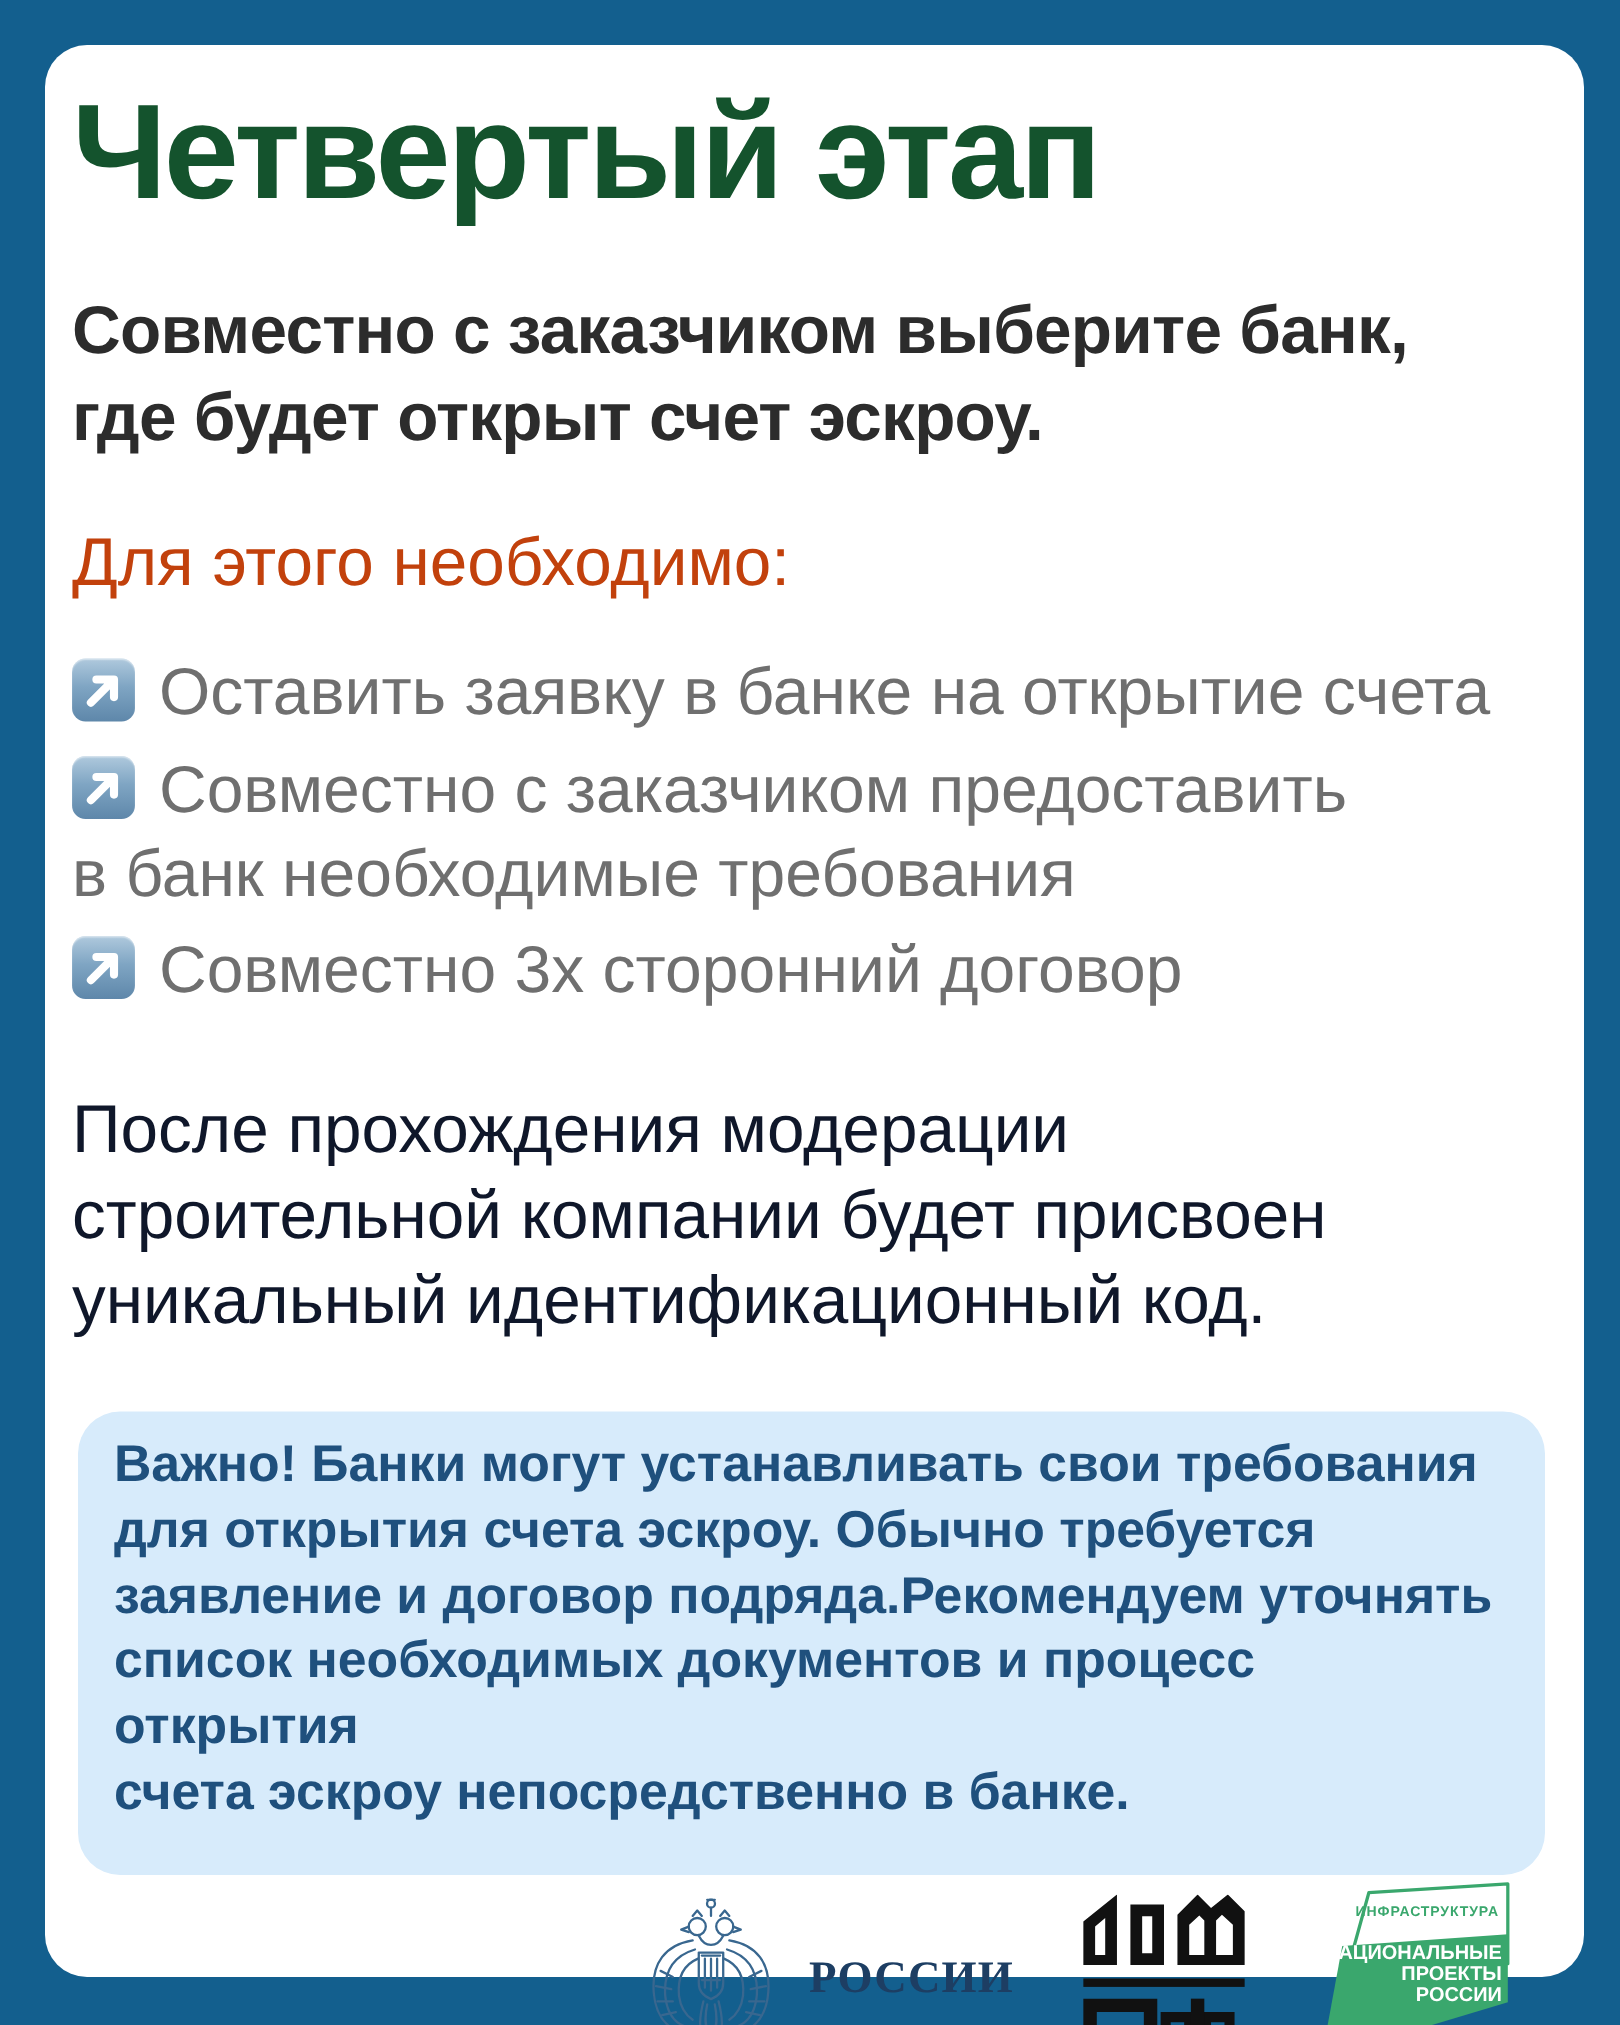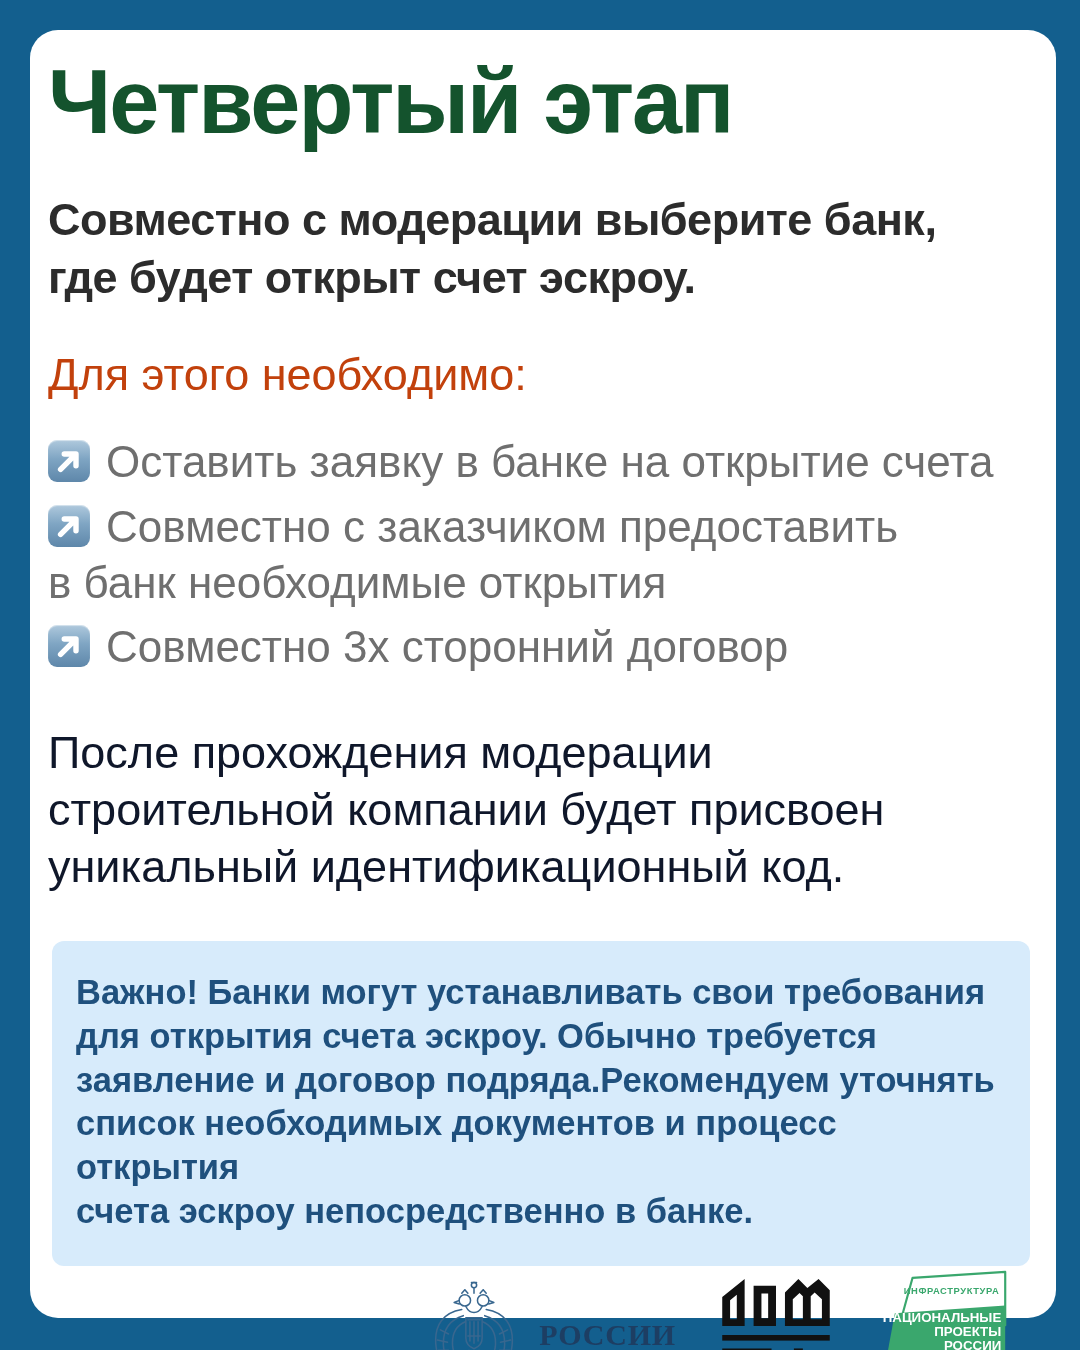--- a/index.html
+++ b/index.html
@@ -40,22 +40,22 @@
     vertical-align:-5px;margin-right:16px;
     box-shadow:inset 0 1px 1px rgba(255,255,255,.5);
   }
   .bullet svg{display:block;width:100%;height:100%;}
   .paragraph{
     margin:40px 0 0 0;
     font-size:45px;color:#0f172a;line-height:1.27;white-space:pre-line;
   }
   .note{
     margin:46px 6px 0 4px;
-    background:#D7EBFB;border-radius:12px;
-    padding:30px 34px 32px 24px;
+    background:#D7EBFB;border-radius:28px;
+    padding:14px 34px 32px 24px;
     font-size:34.5px;line-height:1.27;color:#1F507D;font-weight:bold;
   }
   .note-text{white-space:pre-line;}
   .footer{
     margin-top:auto;display:flex;align-items:center;justify-content:flex-end;
     gap:44px;padding:0 10px 8px 0;
   }
   .minstroy{display:flex;align-items:center;gap:16px;}
   .minstroy-text{
     font-family:"Liberation Serif","DejaVu Serif",serif;
@@ -68,33 +68,33 @@
   .sr{position:absolute;width:1px;height:1px;overflow:hidden;clip:rect(0 0 0 0);white-space:nowrap;}
 </style>
 </head>
 <body>
 
 <div class="frame">
   <div class="card">
 
     <h1 class="title">Четвертый этап</h1>
 
-    <p class="subtitle">Совместно с модерации выберите банк,
+    <p class="subtitle">Совместно с заказчиком выберите банк,
 где будет открыт счет эскроу.</p>
 
     <p class="intro">Для этого необходимо:</p>
 
     <div class="list">
       <p class="list-item"><span class="bullet"><svg viewBox="0 0 24 24">
               <path d="M7.2 16.8 L15.2 8.8 M9.3 8 H16 V14.7" stroke="#ffffff" stroke-width="3.1" fill="none" stroke-linecap="round" stroke-linejoin="round"></path>
             </svg></span><span>Оставить заявку в банке на открытие счета</span></p>
       <p class="list-item"><span class="bullet"><svg viewBox="0 0 24 24">
               <path d="M7.2 16.8 L15.2 8.8 M9.3 8 H16 V14.7" stroke="#ffffff" stroke-width="3.1" fill="none" stroke-linecap="round" stroke-linejoin="round"></path>
             </svg></span><span>Совместно с заказчиком предоставить
-в банк необходимые открытия</span></p>
+в банк необходимые требования</span></p>
       <p class="list-item"><span class="bullet"><svg viewBox="0 0 24 24">
               <path d="M7.2 16.8 L15.2 8.8 M9.3 8 H16 V14.7" stroke="#ffffff" stroke-width="3.1" fill="none" stroke-linecap="round" stroke-linejoin="round"></path>
             </svg></span><span>Совместно 3х сторонний договор</span></p>
     </div>
 
     <p class="paragraph">После прохождения модерации
 строительной компании будет присвоен
 уникальный идентификационный код.</p>
 
     <div class="note">

